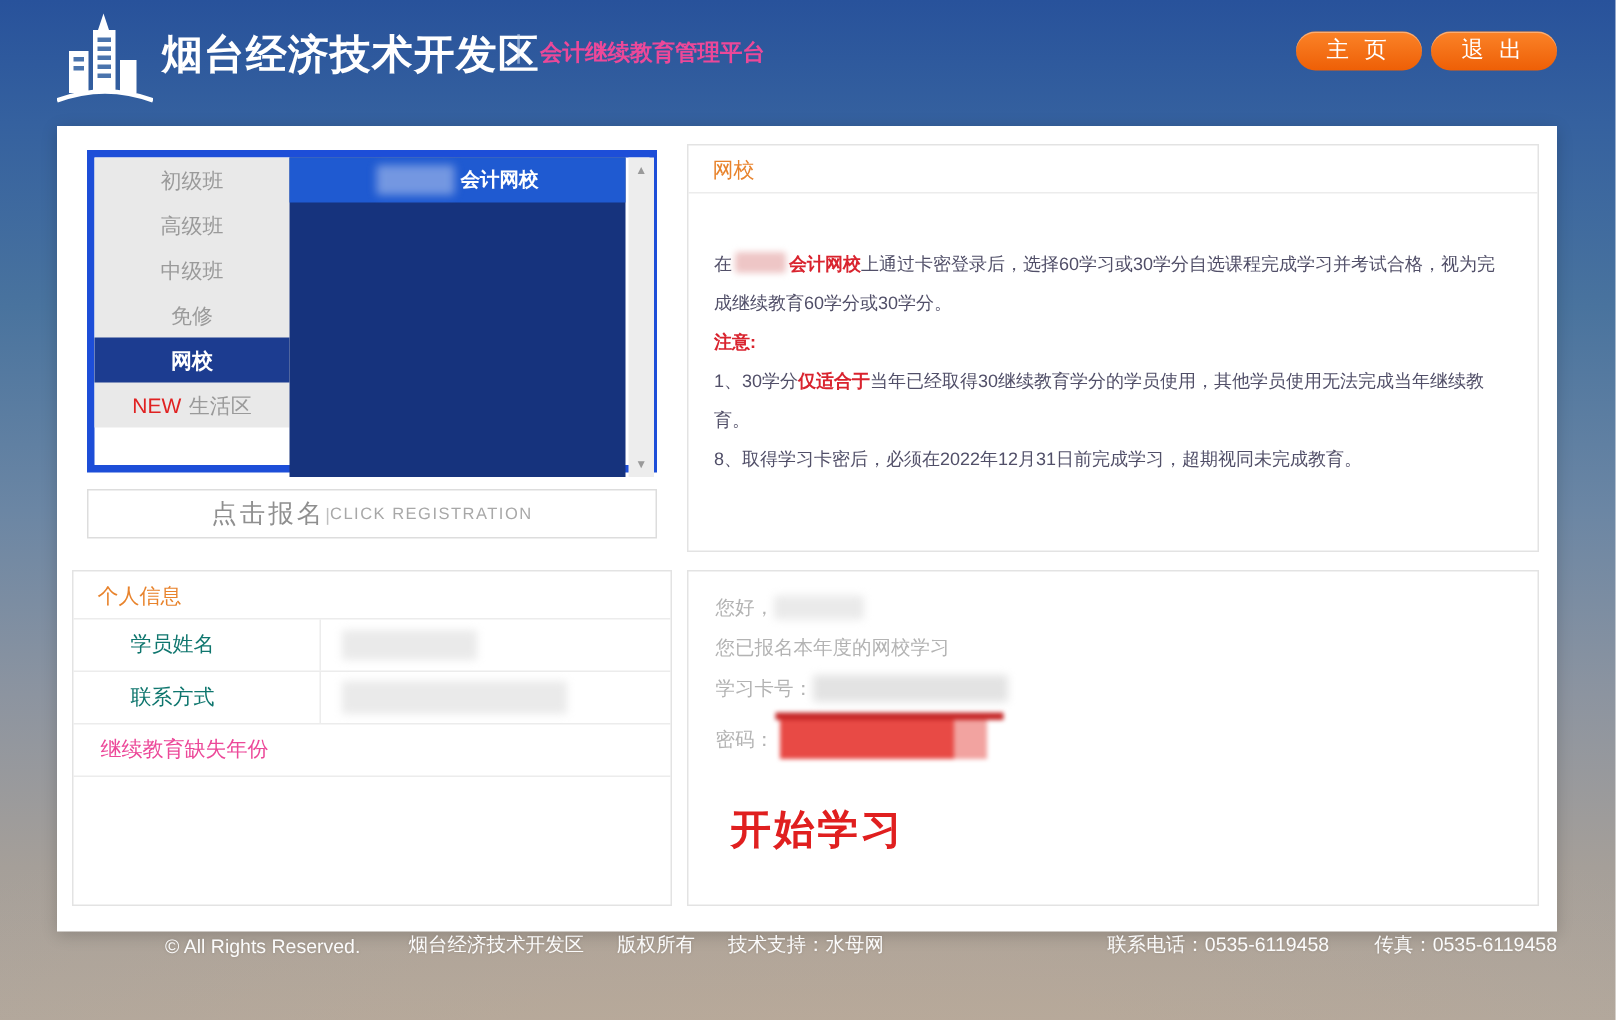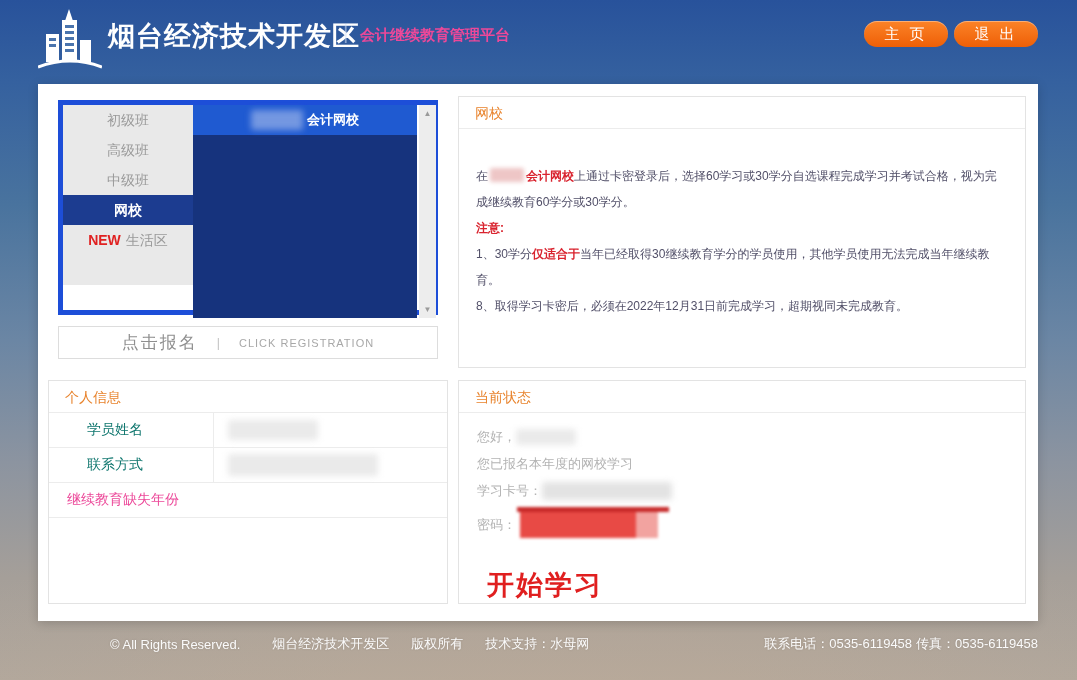--- a/index.html
+++ b/index.html
@@ -22,32 +22,32 @@
   .pill.home { left:864px; } .pill.logout { left:954px; }
   
   .card { position:absolute; left:38px; top:84px; width:1000px; height:537px; background:#ffffff;
           box-shadow:0 2px 10px rgba(0,0,0,.18); }
   .card > * { position:absolute; }
   
   .box-a { left:20px; top:16px; width:380px; height:215px; border:5px solid #1d4ed8; background:#fff; }
   .menu { position:absolute; left:0; top:0; width:130px; height:180px; background:#e9e9e9; list-style:none; }
   .menu li { height:30px; line-height:30px; text-align:center; font-size:14px; color:#9a9a9a; cursor:pointer; }
   .menu li.selected { background:#1c3c90; color:#ffffff; font-weight:bold; }
-  .new-badge { color:#e02222; font-weight:bold; margin-right:5px; }
+  .new-badge { color:#e02222; font-weight:normal; margin-right:5px; }
   .course-list { position:absolute; left:130px; top:0; width:224px; height:213px; background:#16337d; }
   .course-row { height:30px; display:flex; align-items:center; justify-content:center; background:#1f5ad1;
                 color:#fff; font-size:13px; font-weight:bold; cursor:pointer; }
   .redact { display:inline-block; border-radius:2px; }
   .redact-blue { width:52px; height:20px; background:rgba(185,202,238,.55); filter:blur(3px); margin-right:4px; }
   .scrollbar { position:absolute; left:356px; top:0; width:17px; height:213px; background:#ededed;
                display:flex; flex-direction:column; justify-content:space-between; align-items:center;
                padding:4px 0; color:#9a9a9a; font-size:8px; cursor:pointer; }
   
   .register-btn { left:20px; top:242px; width:380px; height:33px; border:1px solid #dddddd; background:#fff;
-                  display:flex; align-items:center; justify-content:center; gap:19px; text-decoration:none; cursor:pointer; }
+                  display:flex; align-items:center; justify-content:center; gap:0; text-decoration:none; cursor:pointer; }
   .reg-main { font-size:17px; color:#8f8f8f; letter-spacing:2px; }
   .reg-div  { font-size:12px; color:#bfbfbf; }
   .reg-sub  { font-size:11px; color:#a8a8a8; letter-spacing:1px; }
   
   .panel { border:1px solid #e3e3e3; background:#fff; }
   .panel-header { height:32px; line-height:32px; padding-left:16px; border-bottom:1px solid #ececec;
                   color:#e8832c; font-size:14px; }
   
   .box-b { left:420px; top:12px; width:568px; height:272px; }
   .box-b .panel-body { padding:34px 17px 0; font-size:12px; line-height:26px; color:#514f68; }
@@ -66,24 +66,24 @@
   .box-d { left:420px; top:296px; width:568px; height:224px; }
   .status-body { padding:10px 18px 0; font-size:13px; color:#b3b3b3; }
   .status-line { display:flex; align-items:center; height:27px; }
   .pwd-redact { position:relative; width:118px; height:26px; background:#e84a45; filter:blur(1.5px); margin-left:4px; }
   .pwd-redact::before { content:''; position:absolute; top:-5px; left:-3px; width:152px; height:5px; background:#c62828; }
   .pwd-redact::after  { content:''; position:absolute; top:0; right:-20px; width:22px; height:100%; background:#f2a3a0; }
   .status-line.pwd { height:36px; margin-top:3px; }
   .start-link { display:inline-block; margin:24px 0 0 10px; font-size:27px; font-weight:bold; color:#e01f1f;
                 letter-spacing:2px; text-decoration:none; cursor:pointer; }
   
-  .footer { position:absolute; left:0; top:635px; width:1077px; display:flex; align-items:center;
+  .footer { position:absolute; left:0; top:621px; width:1077px; display:flex; align-items:center;
             padding:0 39px 0 110px; color:#fbfbfb; font-size:13px; text-shadow:0 0 2px rgba(90,80,70,.25); }
   .footer .gap-lg { margin-left:32px; } .footer .gap-md { margin-left:22px; }
-  .footer-right { margin-left:auto; display:flex; gap:4px; }
+  .footer-right { margin-left:auto; display:flex; gap:30px; }
 </style>
 </head>
 <body>
 
 <svg class="logo" viewBox="0 0 64 62">
   <polygon points="31,1 35,13 27,13" fill="#ffffff"></polygon>
   <rect x="24" y="12" width="15" height="42" fill="#ffffff"></rect>
   <rect x="8" y="26" width="13" height="28" fill="#ffffff"></rect>
   <rect x="42" y="32" width="11" height="22" fill="#ffffff"></rect>
   <rect x="27" y="17" width="9" height="3" fill="#4a74ad"></rect>
@@ -101,20 +101,21 @@
 <a class="pill home">主 页</a>
 <a class="pill logout">退 出</a>
 
 <div class="card">
 
   <div class="box-a">
     <ul class="menu">
       <li>初级班</li>
       <li>高级班</li>
       <li>中级班</li>
+      <li>免修</li>
       <li class="selected">网校</li>
       <li><span class="new-badge">NEW</span><span>生活区</span></li>
     </ul>
     <div class="course-list">
       <div class="course-row">
         <span class="redact redact-blue"></span>
         <span>会计网校</span>
       </div>
     </div>
     <div class="scrollbar">
@@ -152,21 +153,20 @@
       <div class="info-value">
           <span class="redact redact-grey w150"></span>
         </div>
     </div>
     <div class="info-row full">
         <span>继续教育缺失年份</span>
       </div>
   </div>
 
   <div class="panel box-d">
-    <div class="panel-header">当前状态</div>
     <div class="status-body">
       <div class="status-line">
         <span>您好，</span>
         <span class="redact redact-grey w60"></span>
       </div>
       <div class="status-line">
         <span>您已报名本年度的网校学习</span>
       </div>
       <div class="status-line">
         <span>学习卡号：</span>

